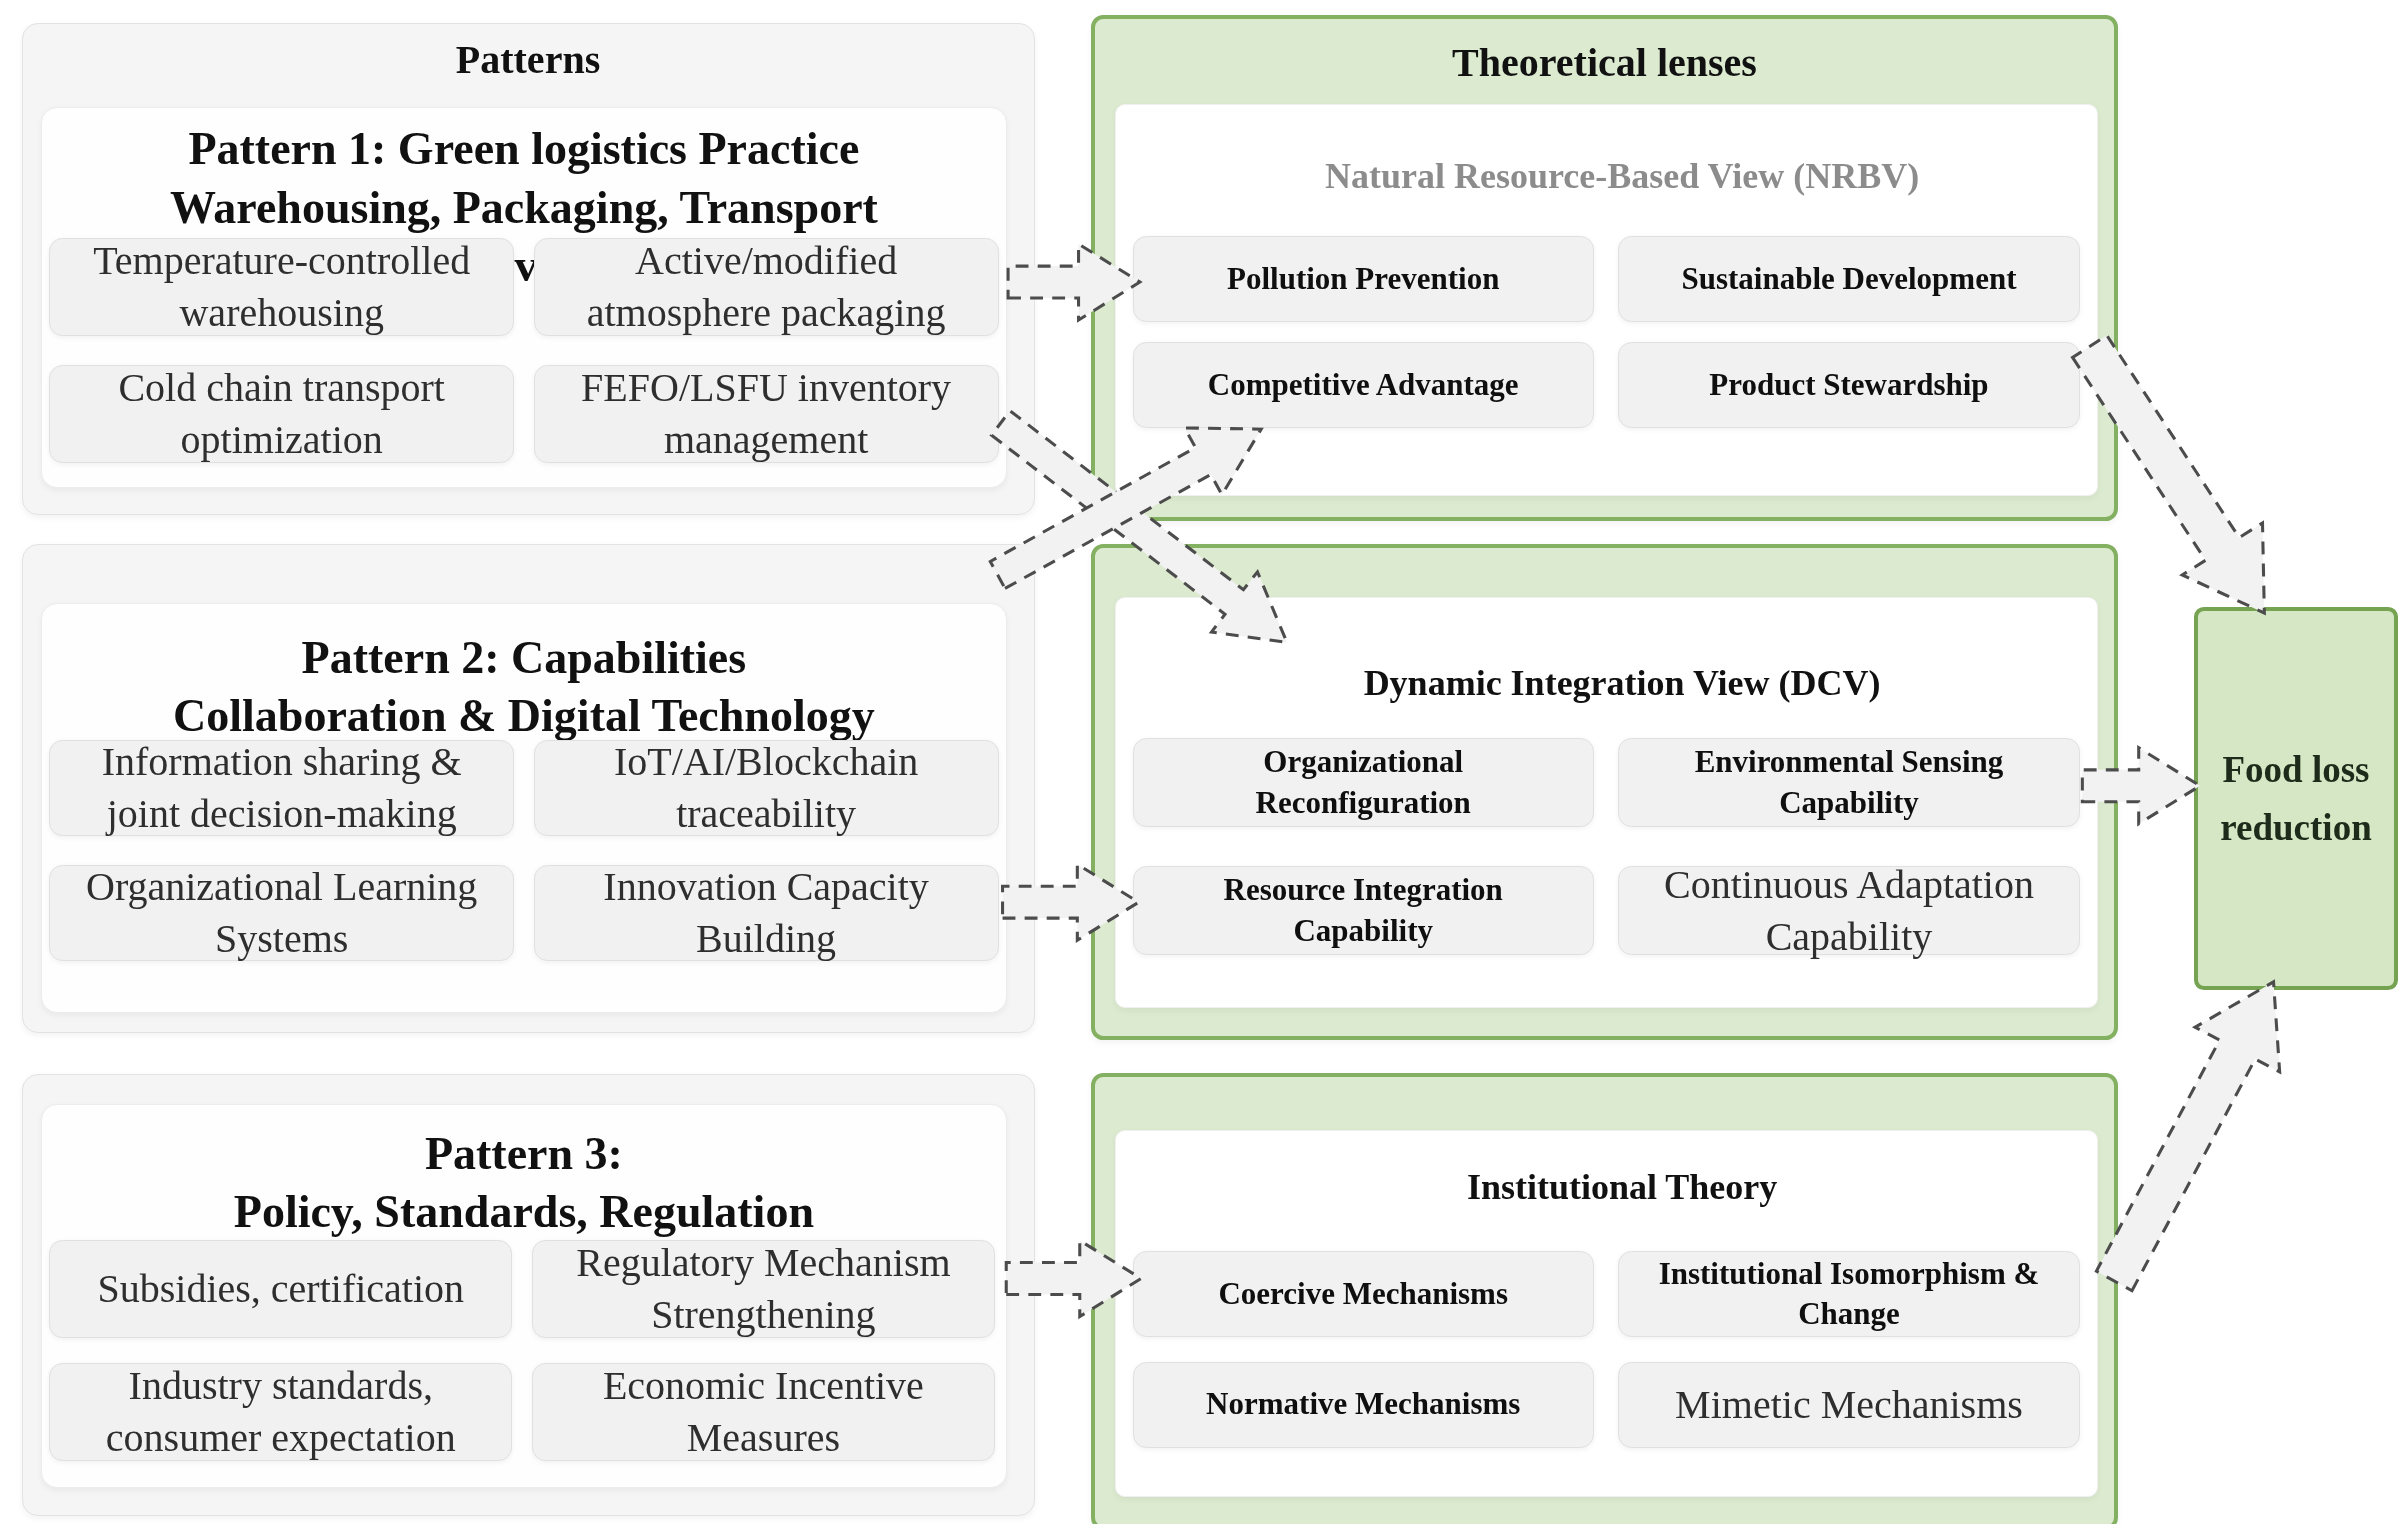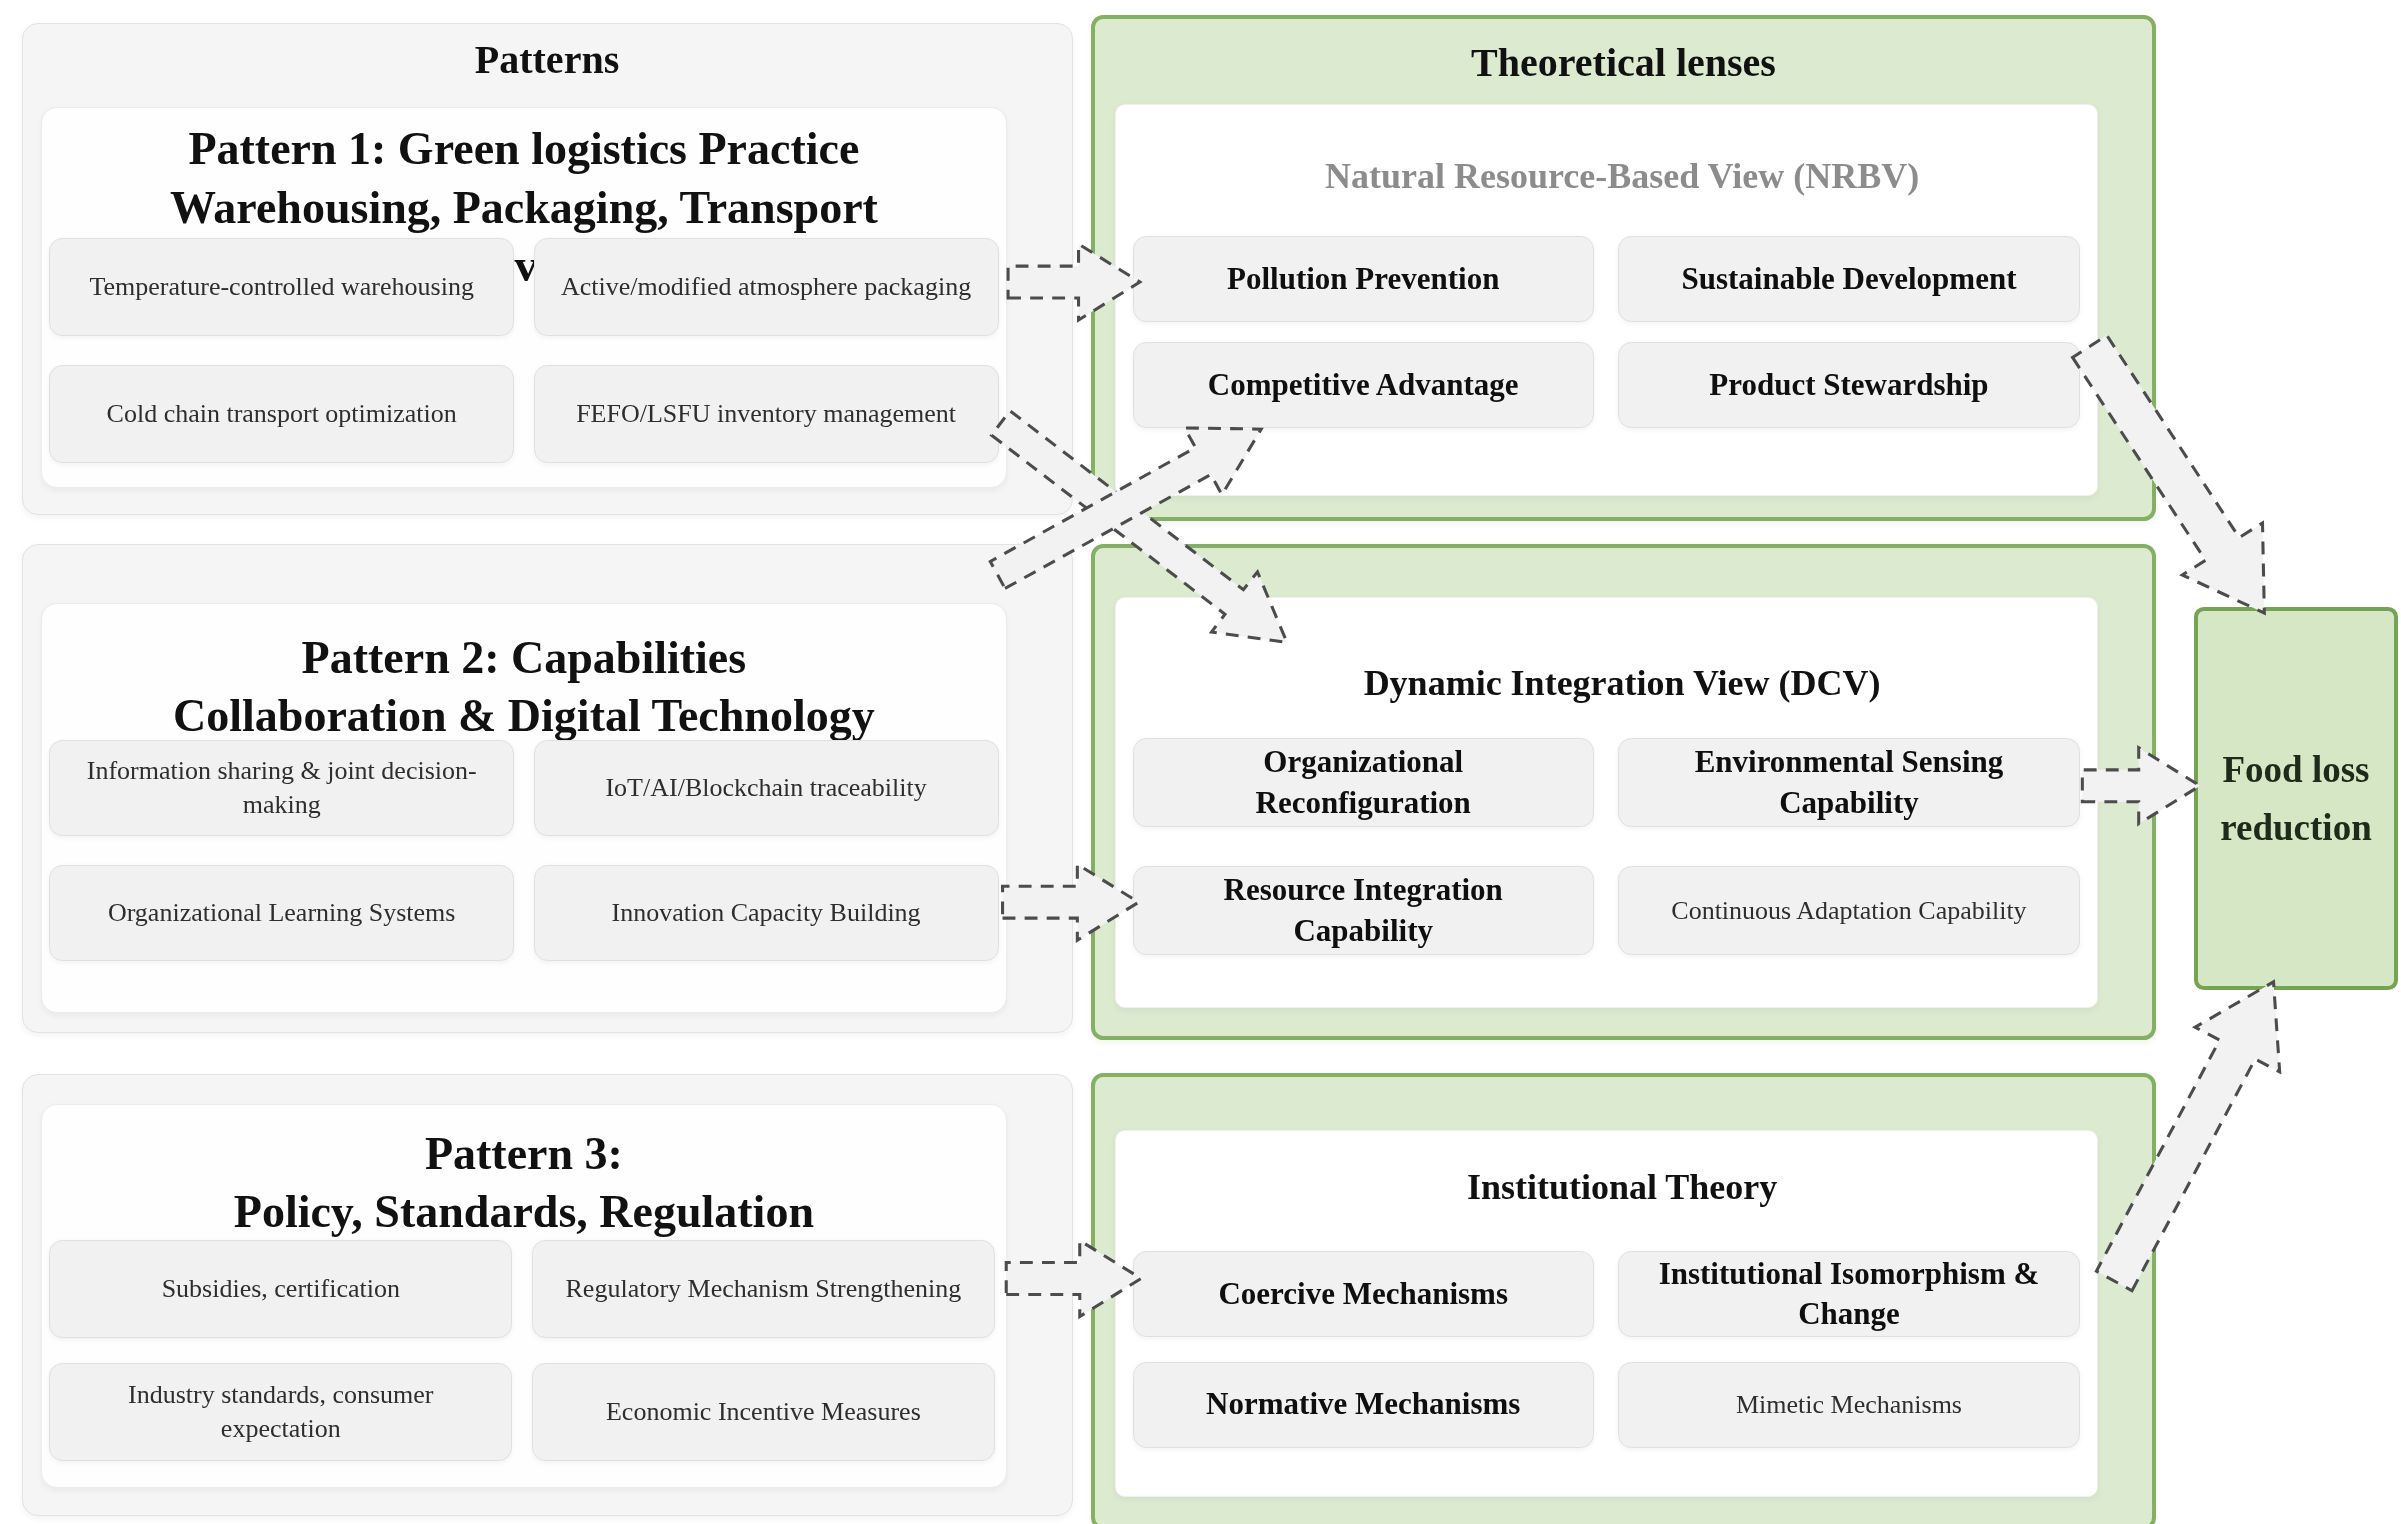--- a/index.html
+++ b/index.html
@@ -4,21 +4,20 @@
 <style>
   html,body{margin:0;padding:0;background:#ffffff;}
   #canvas{
     position:relative;width:2401px;height:1525px;background:#ffffff;
     font-family:"Liberation Serif","DejaVu Serif",serif;color:#161616;overflow:hidden;
   }
   .panel{
     position:absolute;background:var(--panel-gray,#f5f5f5);
     border:1.8px solid #e3e3e3;border-radius:16px;
     box-shadow:0 2.5px 6.1px rgba(0,0,0,.05);
-    padding-left:38px;
   }
   .panel.green{
     background:var(--green-fill,#dcebd0);
     border:4.9px solid var(--green-border,#83b061);
     border-radius:12.3px;
   }
   .panel-header{
     position:absolute;left:0;right:0;text-align:center;
     font-weight:bold;font-size:40px;line-height:1.2;color:#111;
   }
@@ -30,21 +29,21 @@
   .box-title{
     position:absolute;left:0;right:0;text-align:center;
     font-weight:bold;font-size:46px;line-height:1.27;color:#111;
   }
   .box-title.theory{font-size:36px;margin-left:32px;}
   .box-title.gray{color:var(--nrbv-title-gray,#8c8c8c);}
   .grid{position:absolute;display:grid;grid-template-columns:1fr 1fr;}
   .sub{
     background:var(--subbox-gray,#f1f1f1);border:1.8px solid #e0e0e0;border-radius:13.5px;
     display:flex;align-items:center;justify-content:center;text-align:center;
-    font-size:26px;line-height:1.3;padding:0 21px;color:#1c1c1c;
+    font-size:40px;line-height:1.3;padding:0 21px;color:#1c1c1c;
     box-shadow:0 1.8px 4.9px rgba(0,0,0,.05);
   }
   .sub.bold{font-weight:bold;font-size:31px;color:#0f0f0f;}
   .sub.plain{color:#2e2e2e;}
   #outcome{
     position:absolute;background:var(--outcome-fill,#d5e7c4);
     border:4.9px solid var(--outcome-border,#76a351);border-radius:9.8px;
     display:flex;align-items:center;text-align:center;
     font-weight:bold;font-size:37px;line-height:1.55;color:#1e2b1a;
   }

